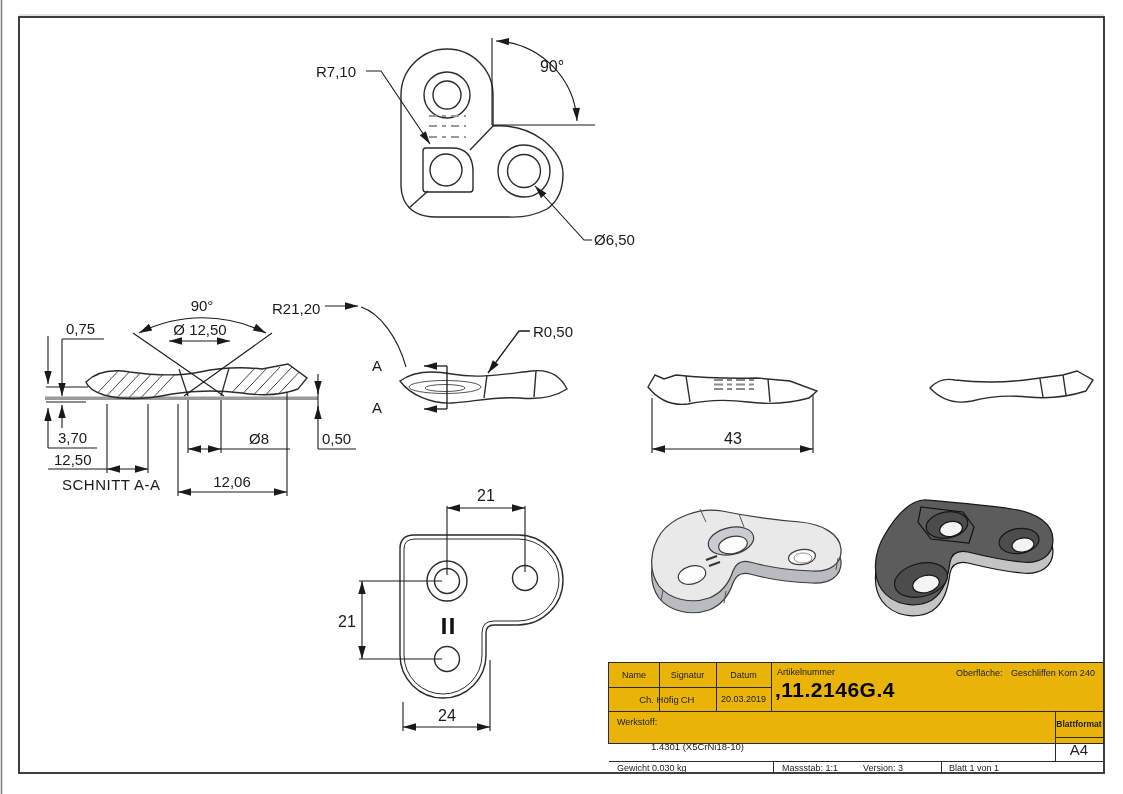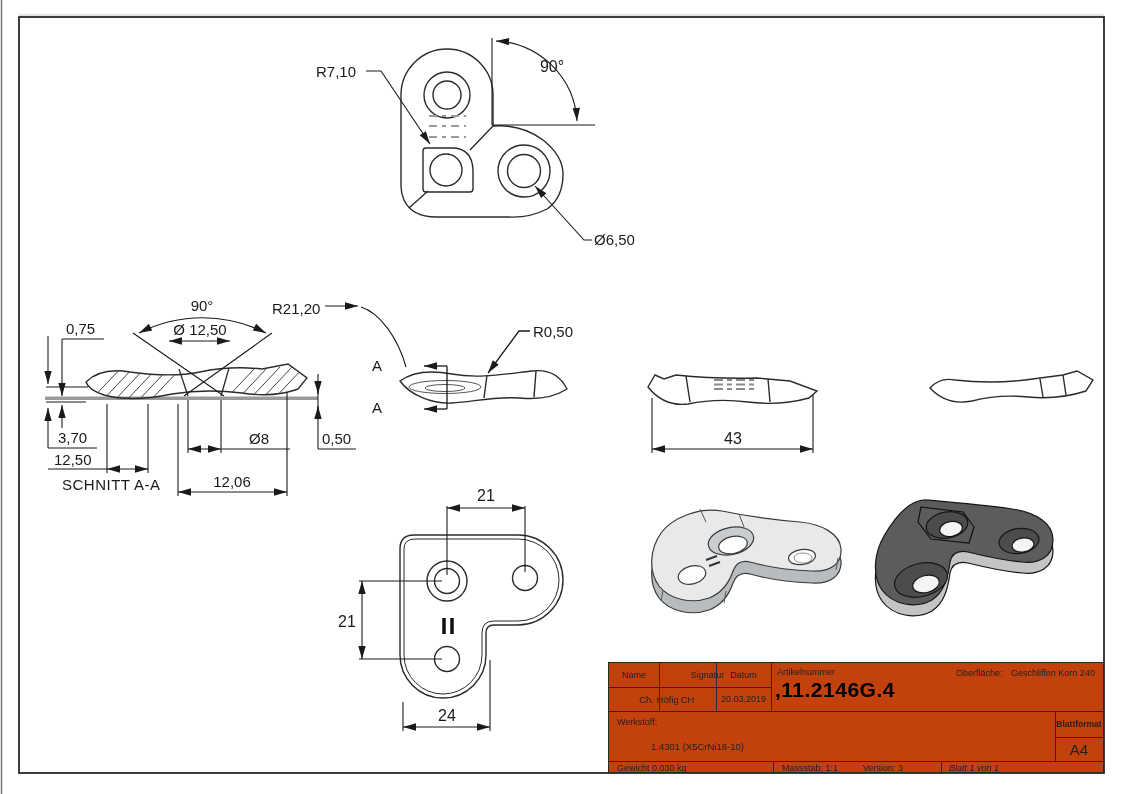--- a/index.html
+++ b/index.html
@@ -4,22 +4,22 @@
 <style>
   html,body{margin:0;padding:0;}
   body{
     width:1123px;height:794px;position:relative;background:#ffffff;
     font-family:"Liberation Sans", sans-serif;overflow:hidden;
   }
   svg text{font-family:"Liberation Sans", sans-serif;fill:#1a1a1a;}
   #drawing-svg{position:absolute;left:0;top:0;}
   
   .titleblock{
-    position:absolute;left:608px;top:662px;width:496px;height:111px;
-    border:1px solid #2a2a2a;box-sizing:border-box;background:#c2410c;color:#222;
+    position:absolute;left:608px;top:662px;width:496px;height:82px;
+    border:1px solid #2a2a2a;box-sizing:border-box;background:#eab308;color:#222;
   }
   .tbl-line{position:absolute;background:#2a2a2a;}
   .tb-txt{position:absolute;white-space:nowrap;color:#222;}
   .cell-center{display:flex;align-items:center;justify-content:center;text-align:center;}
   .lbl{font-size:9px;}
   .val{font-size:9.5px;}
   .article-value{font-size:21px;letter-spacing:0.5px;font-weight:600;color:#000;}
   .a4{font-size:15px;}
 </style>
 </head>
@@ -239,33 +239,33 @@
   <div class="tbl-line" style="left:162px;top:0;width:1px;height:48px;"></div>
   <div class="tbl-line" style="left:0;top:24px;width:162px;height:1px;"></div>
   <div class="tbl-line" style="left:0;top:48px;width:494px;height:1px;"></div>
   <div class="tbl-line" style="left:0;top:98px;width:494px;height:1px;"></div>
   <div class="tbl-line" style="left:446px;top:48px;width:1px;height:50px;"></div>
   <div class="tbl-line" style="left:446px;top:74px;width:48px;height:1px;"></div>
   <div class="tbl-line" style="left:164px;top:98px;width:1px;height:12px;"></div>
   <div class="tbl-line" style="left:332px;top:98px;width:1px;height:12px;"></div>
 
   <div class="tb-txt cell-center lbl" style="left:0;top:0;width:50px;height:24px;">Name</div>
-  <div class="tb-txt cell-center lbl" style="left:50px;top:0;width:57px;height:24px;padding-left:20px;">Signatur</div>
+  <div class="tb-txt cell-center lbl" style="left:50px;top:0;width:57px;height:24px;">Signatur</div>
   <div class="tb-txt cell-center lbl" style="left:107px;top:0;width:55px;height:24px;">Datum</div>
   <div class="tb-txt cell-center val" style="left:0;top:24px;width:50px;height:24px;margin-left:25px;">Ch. Höfig</div>
   <div class="tb-txt cell-center val" style="left:50px;top:24px;width:57px;height:24px;">CH</div>
   <div class="tb-txt cell-center lbl" style="left:107px;top:24px;width:55px;height:24px;">20.03.2019</div>
 
   <div class="tb-txt lbl" style="left:168px;top:4px;">Artikelnummer</div>
   <div class="tb-txt article-value" style="left:166px;top:15px;">,11.2146G.4</div>
   <div class="tb-txt lbl" style="left:347px;top:5px;">Oberfläche:</div>
   <div class="tb-txt lbl" style="left:402px;top:5px;">Geschliffen Korn 240</div>
 
   <div class="tb-txt lbl" style="left:8px;top:54px;">Werkstoff:</div>
   <div class="tb-txt val" style="left:8px;top:78px;margin-left:34px;">1.4301 (X5CrNi18-10)</div>
   <div class="tb-txt cell-center" style="left:446px;top:48px;width:48px;height:26px;font-size:8.5px;font-weight:bold;">Blattformat</div>
   <div class="tb-txt cell-center a4" style="left:446px;top:74px;width:48px;height:24px;">A4</div>
 
   <div class="tb-txt lbl" style="left:8px;top:100px;">Gewicht 0.030 kg</div>
   <div class="tb-txt lbl" style="left:173px;top:100px;">Massstab: 1:1</div>
   <div class="tb-txt lbl" style="left:254px;top:100px;">Version: 3</div>
-  <div class="tb-txt lbl" style="left:340px;top:100px;font-style:italic;">Blatt 1 von 1</div>
+  <div class="tb-txt lbl" style="left:340px;top:100px;">Blatt 1 von 1</div>
 </div>
 
 </body></html>

